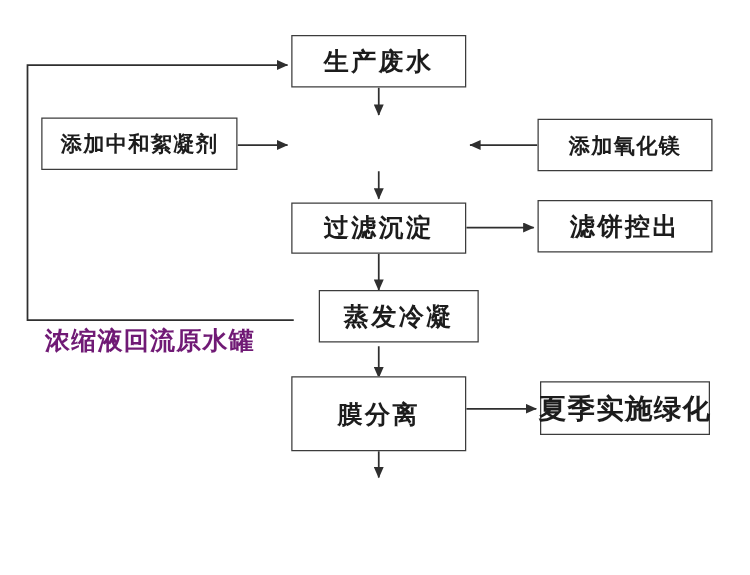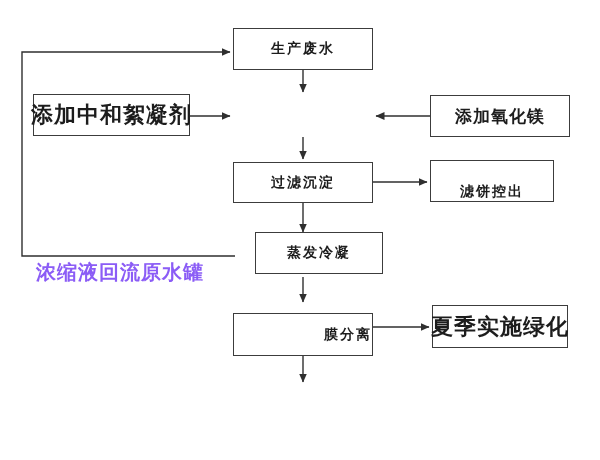--- a/index.html
+++ b/index.html
@@ -23,45 +23,45 @@
     height: 460px;
   }
   .node {
     position: absolute;
     box-sizing: border-box;
     background: #ffffff;
     border: 1.4px solid #3c3c3c;
     display: flex;
     align-items: center;
     justify-content: center;
-    font-size: 14px;
+    font-size: 20px;
     font-weight: 600;
     color: #1c1c1c;
     letter-spacing: 2px;
     white-space: nowrap;
   }
   
   .n-production { left: 233px; top: 28px;  width: 140px; height: 42px; }
   .n-neutralize { left: 233px; top: 95px;  width: 140px; height: 42px; }
   .n-filter     { left: 233px; top: 162px; width: 140px; height: 41px; }
   .n-evaporate  { left: 235px; top: 232px; width: 128px; height: 42px; margin-left: 20px; }
-  .n-membrane   { left: 233px; top: 313px; width: 140px; height: 43px; justify-content: flex-end; }
+  .n-membrane   { left: 233px; top: 301px; width: 140px; height: 60px; }
   .n-reuse      { left: 233px; top: 385px; width: 140px; height: 45px; }
   
-  .n-add-floc   { left: 33px;  top: 94px;  width: 157px; height: 42px; font-size: 22px; letter-spacing: 1px; }
+  .n-add-floc   { left: 33px;  top: 94px;  width: 157px; height: 42px; font-size: 17px; letter-spacing: 1px; }
   .n-add-mgo    { left: 430px; top: 95px;  width: 140px; height: 42px; font-size: 17px; letter-spacing: 1px; }
-  .n-cake       { left: 430px; top: 160px; width: 124px; height: 42px; align-items: flex-end; }
+  .n-cake       { left: 430px; top: 160px; width: 140px; height: 42px; }
   .n-greening   { left: 432px; top: 305px; width: 136px; height: 43px; font-size: 22px; letter-spacing: 1px; }
   .edge-label {
     position: absolute;
     left: 36px;
     top: 259px;
     font-size: 20px;
     font-weight: 700;
-    color: #8b5cf6;
+    color: #701a75;
     letter-spacing: 1px;
     white-space: nowrap;
   }
 </style>
 </head>
 <body>
 
 <div class="canvas">
 
   <svg class="edges-layer" width="600" height="460" viewBox="0 0 600 460">

